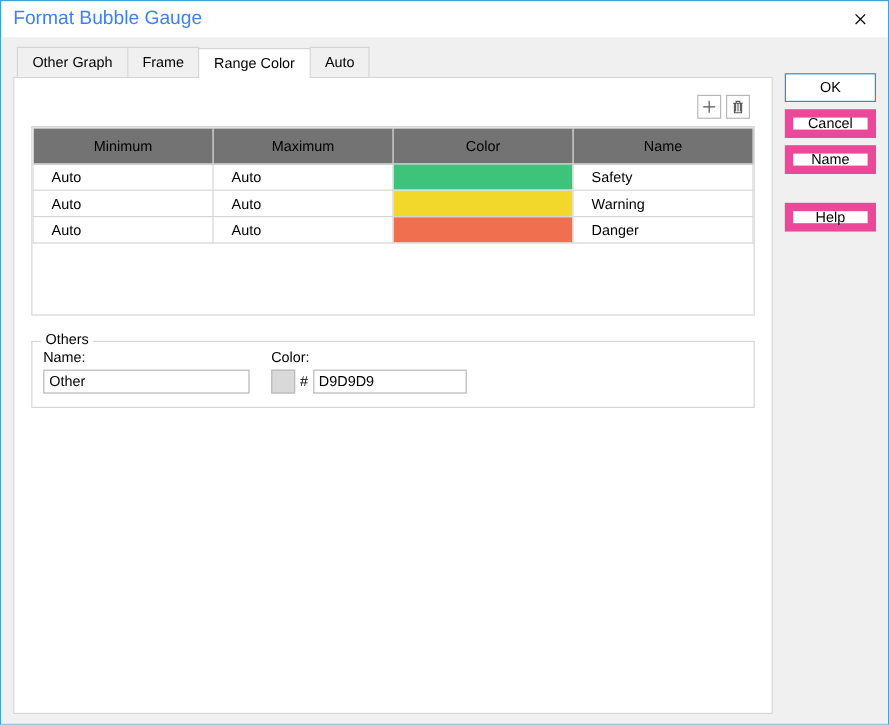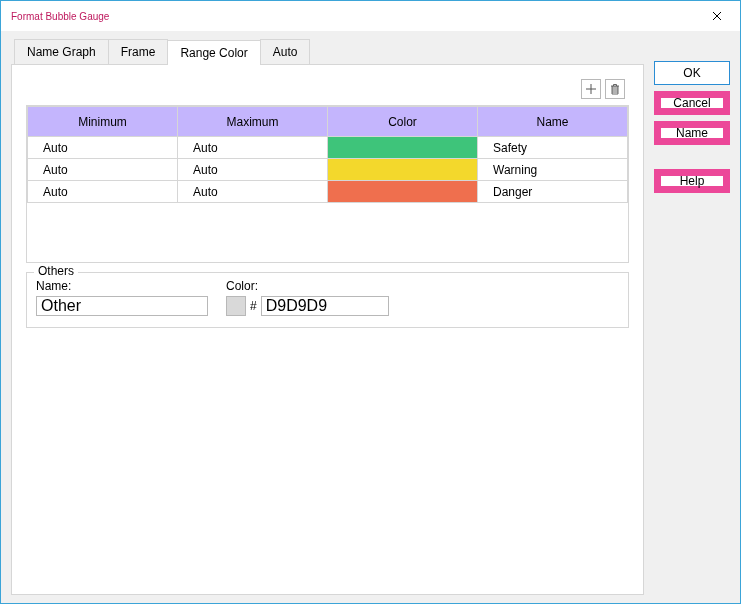--- a/index.html
+++ b/index.html
@@ -20,22 +20,22 @@
     flex-direction: column;
   }
   .titlebar {
     height: 30px;
     display: flex;
     align-items: center;
     padding: 0 8px 0 10px;
     justify-content: space-between;
   }
   .titlebar-title {
-    font-size: 10px;
-    color: #be185d;
+    font-size: 16px;
+    color: #3b82f6;
   }
   .titlebar-close {
     width: 30px;
     height: 22px;
     display: flex;
     align-items: center;
     justify-content: center;
     cursor: pointer;
   }
   .titlebar-close svg { width: 10px; height: 10px; }
@@ -123,33 +123,33 @@
   }
   table.range-table {
     width: 100%;
     border-collapse: collapse;
   }
   table.range-table th {
     font-weight: normal;
     text-align: center;
     height: 30px;
     border: 1px solid #d6d6d6;
-    background: #c4b5fd;
+    background: #737373;
     font-size: 12px;
   }
   table.range-table td {
     height: 22px;
     border: 1px solid #d6d6d6;
     padding: 0 15px;
     font-size: 12px;
   }
   .color-cell { padding: 0 !important; }
   .color-swatch-full { width: 100%; height: 100%; }
   .fieldset {
-    margin-top: 2px;
+    margin-top: 14px;
     position: relative;
     padding: 14px 10px 12px 10px;
   }
   .fieldset-border {
     position: absolute;
     left: 0; right: 0; top: 7px; bottom: 0;
     border: 1px solid #d6d6d6;
     pointer-events: none;
   }
   .fieldset-label {
@@ -163,21 +163,21 @@
     display: flex;
     gap: 18px;
     align-items: flex-start;
   }
   .fld-col { display: flex; flex-direction: column; gap: 2px; }
   .fld-label { font-size: 12px; margin-bottom: 1px; }
   .text-input {
     border: 1px solid #b8b8b8;
     height: 20px;
     padding: 0 4px;
-    font-size: 16px;
+    font-size: 12px;
     background: #fff;
   }
   .name-input { width: 172px; }
   .color-row { display: flex; align-items: center; gap: 4px; }
   .swatch {
     width: 20px; height: 20px;
     border: 1px solid #b8b8b8;
     background: #d9d9d9;
     cursor: pointer;
   }
@@ -192,21 +192,21 @@
     <span class="titlebar-title">Format Bubble Gauge</span>
     <div class="titlebar-close">
       <svg viewBox="0 0 10 10">
           <path d="M1 1 L9 9 M9 1 L1 9" stroke="#000" stroke-width="1" fill="none"></path>
         </svg>
     </div>
   </div>
   <div class="dialog-body">
     <div class="content-col">
       <div class="tabs">
-        <div class="tab">Name Graph</div>
+        <div class="tab">Other Graph</div>
         <div class="tab">Frame</div>
         <div class="tab active">Range Color</div>
         <div class="tab">Auto</div>
       </div>
       <div class="tabpanel">
         <div class="toolbar">
           <div class="icon-btn">
             <svg viewBox="0 0 12 12">
                 <path d="M6 1 V11 M1 6 H11" stroke="#555" stroke-width="1" fill="none"></path>
               </svg>

